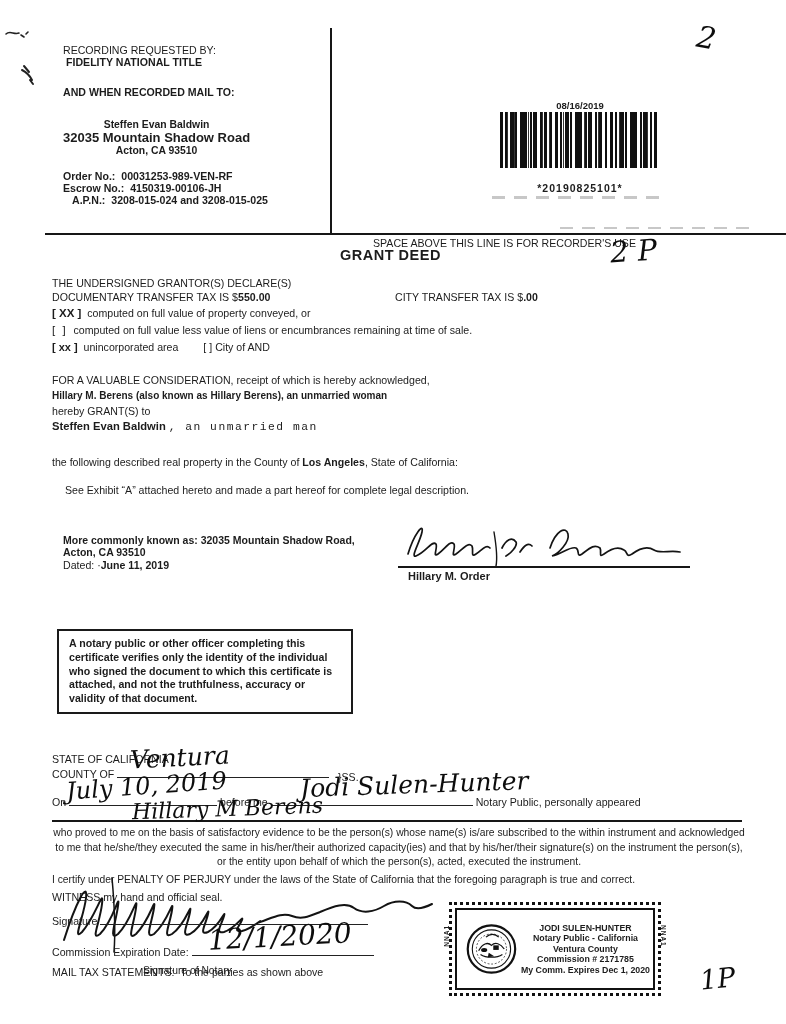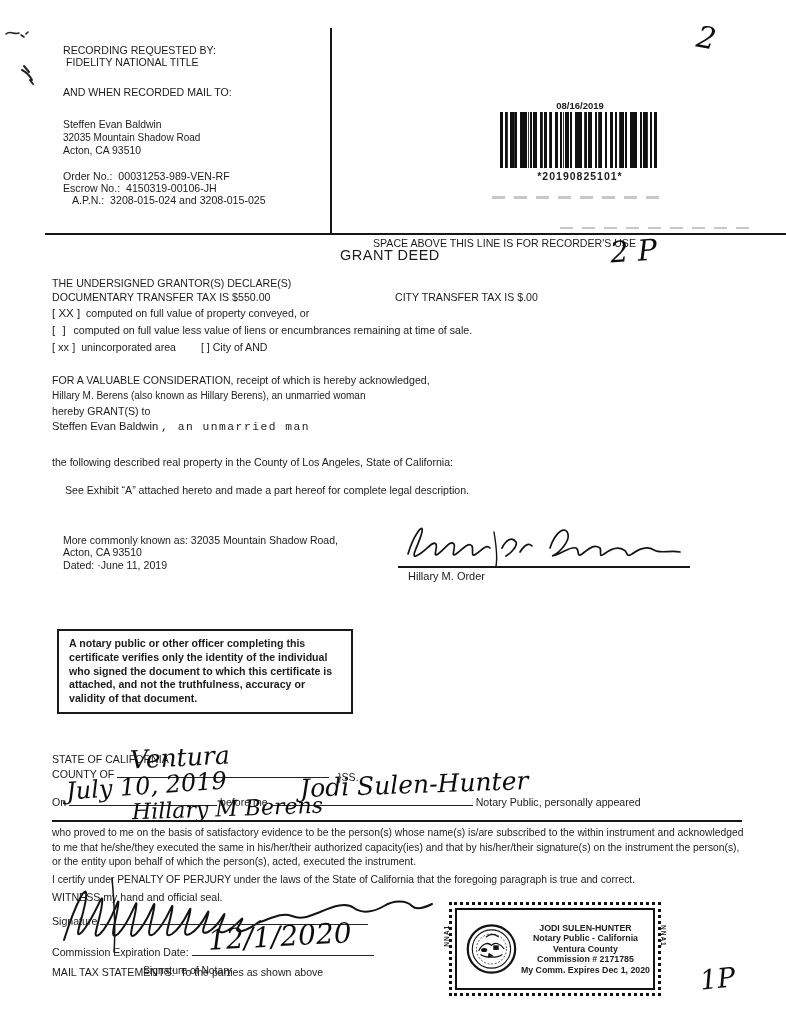--- a/index.html
+++ b/index.html
@@ -1,33 +1,33 @@
 <!DOCTYPE html>
 <html><head>
 <meta charset="utf-8">
 <style>
   html,body{margin:0;padding:0;background:#9a9a9a;}
   .page{position:relative;width:786px;height:1024px;background:#ffffff;margin:0 auto;overflow:hidden;
         font-family:"Liberation Sans",sans-serif;color:#1c1c1c;}
   .abs{position:absolute;}
-  .t{font-size:10.6px;line-height:13px;white-space:nowrap;color:#1c1c1c;}
+  .t{font-size:10.6px;line-height:13px;white-space:nowrap;color:#1c1c1c;text-align:center;}
   .sm{font-size:10.3px;}
-  .b{font-weight:400;}
+  .b{font-weight:700;}
   .wrap{white-space:normal;}
   .hr{position:absolute;background:#161616;}
   .vr{position:absolute;background:#161616;}
   .uline{display:inline-block;border-bottom:1.4px solid #222;height:11px;vertical-align:baseline;}
   .hand{position:absolute;font-family:"DejaVu Serif",serif;font-style:italic;color:#0d0d0d;white-space:nowrap;}
   .mono{font-family:"Liberation Mono",monospace;letter-spacing:1.5px;font-size:11.3px;}
   .barcode-bars{height:56px;background:
       repeating-linear-gradient(90deg,#101010 0 2px,transparent 2px 5px),
       repeating-linear-gradient(90deg,#101010 0 3px,transparent 3px 11px),
       repeating-linear-gradient(90deg,rgba(16,16,16,.85) 0 1px,transparent 1px 7px);}
   .bc-date{font-size:9.5px;font-weight:700;text-align:center;margin-bottom:1px;}
-  .bc-num{font-size:10.5px;font-weight:700;text-align:center;letter-spacing:1px;margin-top:2px;}
+  .bc-num{font-size:10.5px;font-weight:700;text-align:center;letter-spacing:1px;margin-top:14px;}
   .faint{position:absolute;opacity:.55;background:repeating-linear-gradient(90deg,#9a9a9a 0 13px,transparent 13px 22px);}
   .notice{position:absolute;border:2px solid #1a1a1a;padding:6px 10px;width:272px;
           font-size:10.6px;font-weight:700;line-height:13.8px;}
   .stamp{position:absolute;border:3px dotted #111;padding:3px;width:212px;height:94px;box-sizing:border-box;}
   .stamp-in{position:relative;border:2px solid #111;height:100%;box-sizing:border-box;
             display:flex;align-items:center;gap:3px;padding:2px 3px 2px 8px;}
   .stamp-text{flex:1;text-align:center;font-size:8.8px;font-weight:700;line-height:10.6px;white-space:nowrap;}
   .stamp-side{position:absolute;font-size:6.5px;font-weight:700;letter-spacing:1px;writing-mode:vertical-rl;}
   .stamp-side.left{left:-9px;top:20px;transform:rotate(180deg);}
   .stamp-side.right{right:-9px;top:20px;}
@@ -44,21 +44,21 @@
   </svg>
 
   <div class="hand" style="left:697px;top:20px;font-size:30px;transform:rotate(10deg)">2</div>
 
   <div class="abs t" style="left:63px;top:44px">RECORDING REQUESTED BY:</div>
   <div class="abs t b" style="left:66px;top:56px">FIDELITY NATIONAL TITLE</div>
   <div class="abs t b" style="left:63px;top:86px">AND WHEN RECORDED MAIL TO:</div>
 
   <div class="abs" style="left:63px;top:118px">
     <div class="t b" style="font-size:10.4px">Steffen Evan Baldwin</div>
-    <div class="t b" style="font-size:10px">32035 Mountain Shadow Road</div>
+    <div class="t b" style="font-size:13px">32035 Mountain Shadow Road</div>
     <div class="t b" style="font-size:10.4px">Acton, CA 93510</div>
   </div>
 
   <div class="abs t b" style="left:63px;top:170px">
     <span>Order No.:</span>&nbsp;
     <span>00031253-989-VEN-RF</span>
   </div>
   <div class="abs t b" style="left:63px;top:182px">
     <span>Escrow No.:</span>&nbsp;
     <span>4150319-00106-JH</span>

